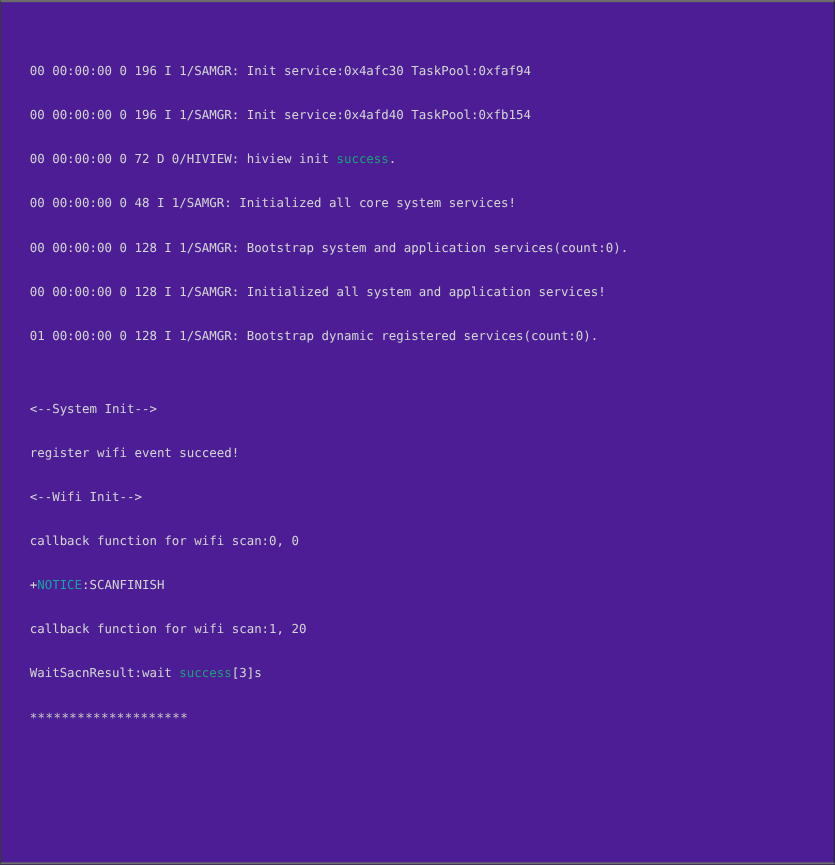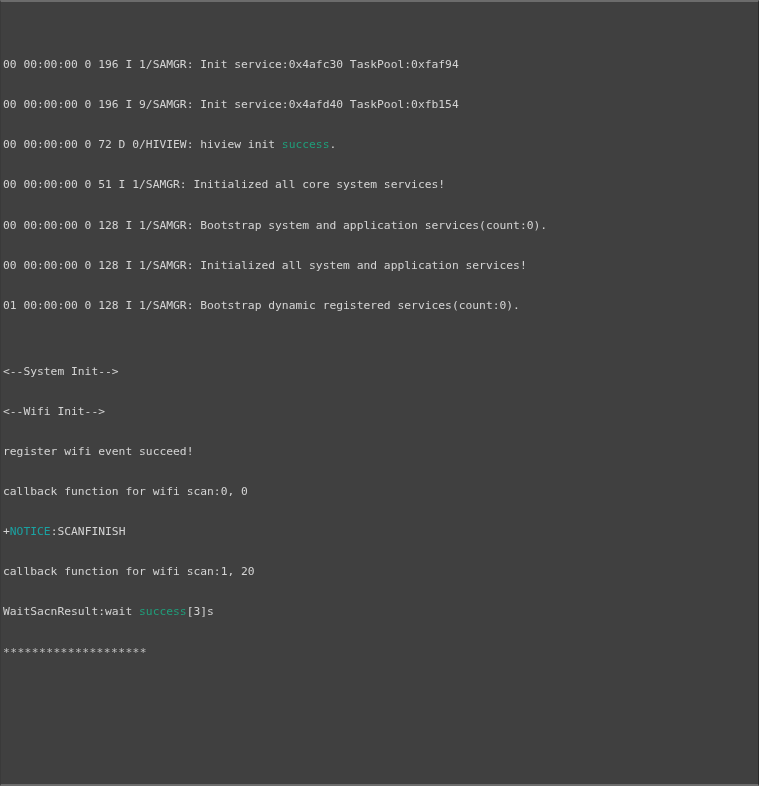--- a/index.html
+++ b/index.html
@@ -4,32 +4,33 @@
 <style>
   html, body {
     margin: 0;
     padding: 0;
     background: #1e1e1e;
   }
   #terminal {
     position: relative;
     width: 759px;
     height: 786px;
-    background: #404040;
+    background: #4c1d95;
     border-top: 2px solid #6c6c6c;
     border-left: 1px solid #3a3a3a;
     border-right: 1px solid #2a2a2a;
     border-bottom: 2px solid #6c6c6c;
     box-sizing: border-box;
     overflow: hidden;
     font-family: "DejaVu Sans Mono", "Liberation Mono", monospace;
     font-size: 11.3px;
     line-height: 13.35px;
     color: #d4d4d4;
     letter-spacing: 0px;
+    padding-left: 24px;
   }
   #screen {
     padding: 3px 0 0 2px;
     white-space: pre;
   }
   .line {
     height: 13.35px;
     white-space: pre;
   }
   .ok      { color: #1f9e7a; }
@@ -37,31 +38,31 @@
   .stars   { color: #c0c0c0; letter-spacing: 0.4px; }
 </style>
 </head>
 <body>
 
 <div id="terminal">
   <div id="screen">
 
     
     <div class="line"><span>00 00:00:00 0 196 I 1/SAMGR: Init service:0x4afc30 TaskPool:0xfaf94</span></div>
-    <div class="line"><span>00 00:00:00 0 196 I 9/SAMGR: Init service:0x4afd40 TaskPool:0xfb154</span></div>
+    <div class="line"><span>00 00:00:00 0 196 I 1/SAMGR: Init service:0x4afd40 TaskPool:0xfb154</span></div>
     <div class="line"><span>00 00:00:00 0 72 D 0/HIVIEW: hiview init </span><span class="ok">success</span><span>.</span></div>
-    <div class="line"><span>00 00:00:00 0 51 I 1/SAMGR: Initialized all core system services!</span></div>
+    <div class="line"><span>00 00:00:00 0 48 I 1/SAMGR: Initialized all core system services!</span></div>
     <div class="line"><span>00 00:00:00 0 128 I 1/SAMGR: Bootstrap system and application services(count:0).</span></div>
     <div class="line"><span>00 00:00:00 0 128 I 1/SAMGR: Initialized all system and application services!</span></div>
     <div class="line"><span>01 00:00:00 0 128 I 1/SAMGR: Bootstrap dynamic registered services(count:0).</span></div>
 
     
     <div class="line"><span>&lt;--System Init--&gt;</span></div>
+    <div class="line"><span>register wifi event succeed!</span></div>
     <div class="line"><span>&lt;--Wifi Init--&gt;</span></div>
-    <div class="line"><span>register wifi event succeed!</span></div>
     <div class="line"><span>callback function for wifi scan:0, 0</span></div>
     <div class="line"><span>+</span><span class="notice">NOTICE</span><span>:SCANFINISH</span></div>
     <div class="line"><span>callback function for wifi scan:1, 20</span></div>
     <div class="line"><span>WaitSacnResult:wait </span><span class="ok">success</span><span>[3]s</span></div>
     <div class="line stars"><span>********************</span></div>
 
     
     
 
     

